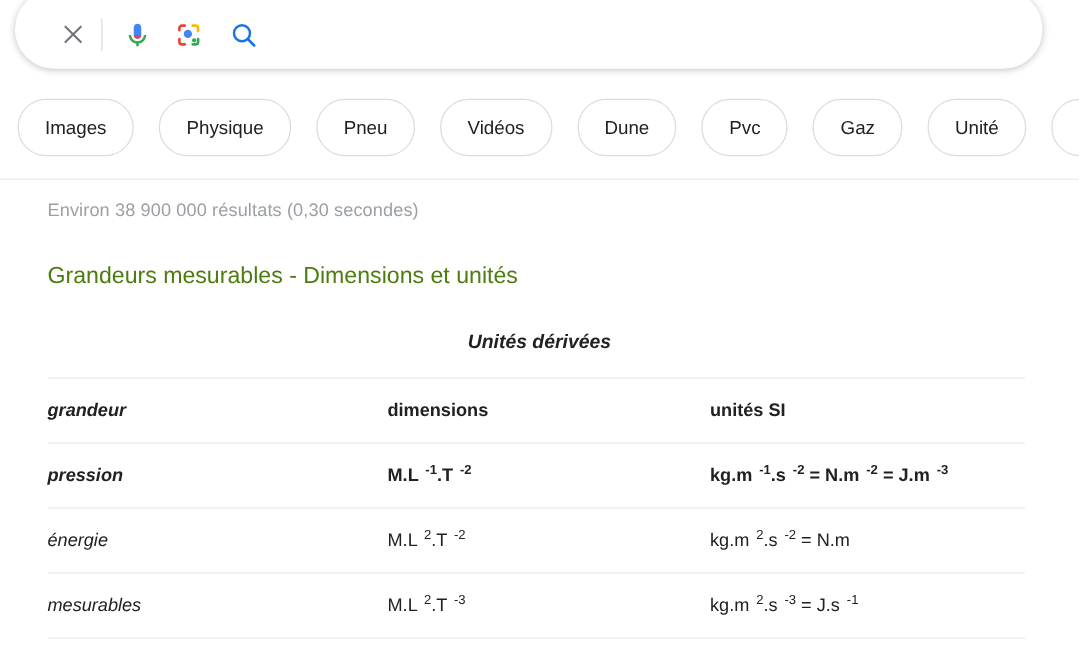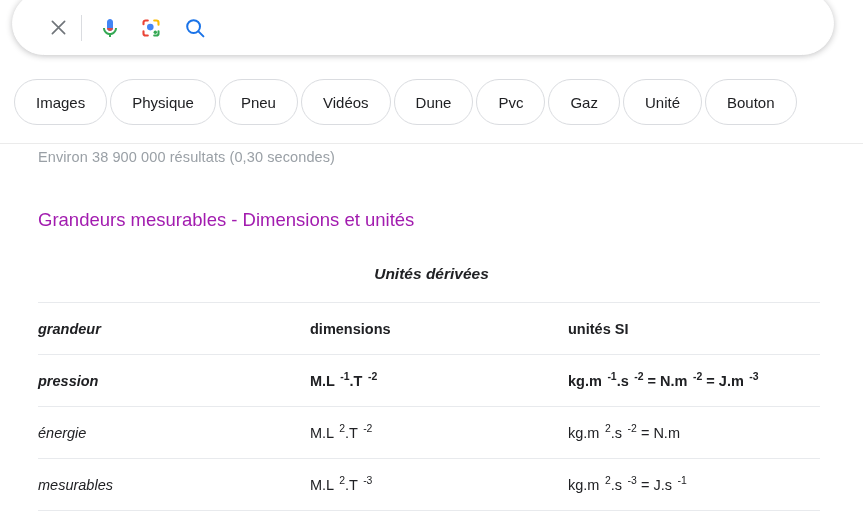--- a/index.html
+++ b/index.html
@@ -73,21 +73,21 @@
 
   
   #chips-row {
     position: absolute;
     left: 0;
     top: 78px;
     width: 863px;
     height: 48px;
     display: flex;
     align-items: center;
-    gap: 3px;
+    gap: 20px;
     padding-left: 14px;
   }
 
   .chip {
     height: 46px;
     border: 1px solid #dadce0;
     border-radius: 23px;
     background: #ffffff;
     color: #202124;
     font-size: 15px;
@@ -107,33 +107,33 @@
     top: 143px;
     width: 863px;
     height: 1px;
     background: #ebebeb;
   }
 
   
   #results-stats {
     position: absolute;
     left: 38px;
-    top: 149px;
+    top: 161px;
     font-size: 14.5px;
     color: #9aa0a6;
     letter-spacing: 0.1px;
     white-space: nowrap;
   }
 
   #page-title {
     position: absolute;
     left: 38px;
     top: 209px;
     font-size: 18.5px;
-    color: #a21caf;
+    color: #4d7c0f;
     white-space: nowrap;
   }
 
   
   #table-caption {
     position: absolute;
     left: 0;
     top: 265px;
     width: 863px;
     text-align: center;

